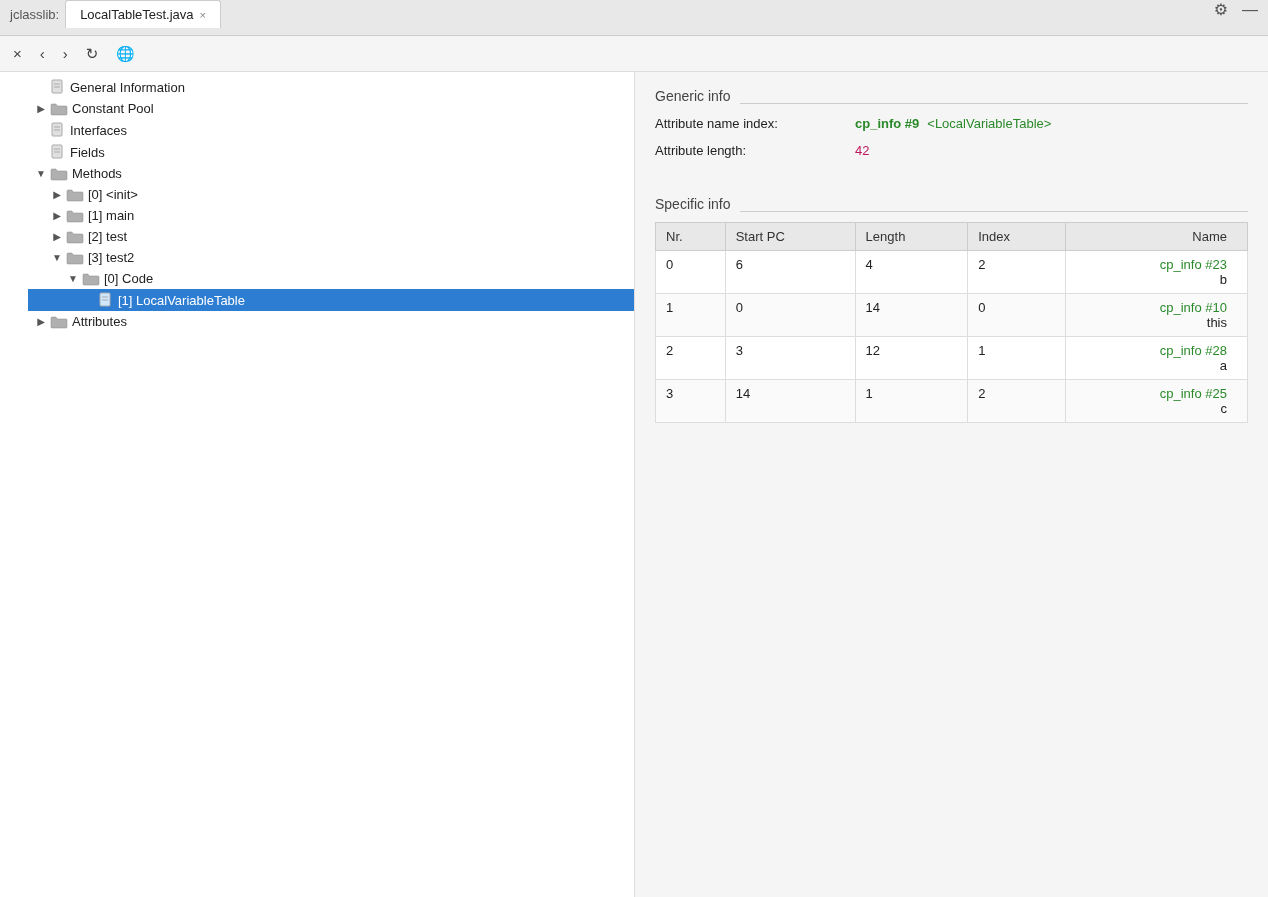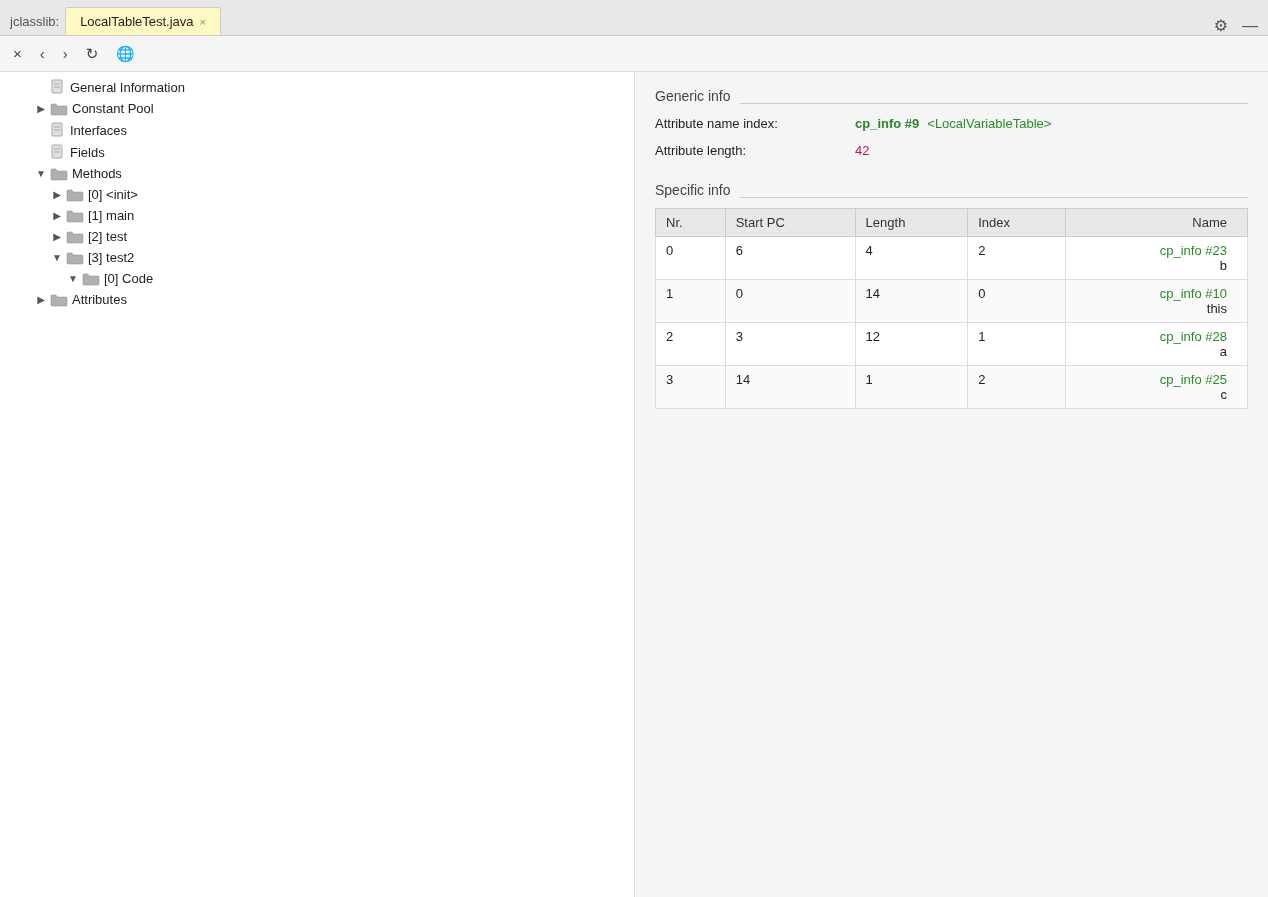--- a/index.html
+++ b/index.html
@@ -1,26 +1,26 @@
 <!DOCTYPE html>
 <html><head>
   <meta charset="utf-8">
   <style>
     * { box-sizing: border-box; margin: 0; padding: 0; }
     body { font-family: 'Segoe UI', Arial, sans-serif; font-size: 13px; background: #f0f0f0; color: #222; }
 
     
     .titlebar {
-      display: flex; align-items: flex-end; justify-content: space-between;
+      display: flex; align-items: flex-start; justify-content: space-between;
       background: #e8e8e8; border-bottom: 1px solid #ccc; height: 36px; padding: 0 10px;
     }
     .titlebar-left { display: flex; align-items: center; gap: 0; }
     .app-name { font-size: 13px; color: #555; margin-right: 6px; }
     .tab {
-      background: #fef9c3; border: 1px solid #ccc; border-bottom: none;
+      background: #ffffff; border: 1px solid #ccc; border-bottom: none;
       padding: 6px 14px; font-size: 13px; display: flex; align-items: center; gap: 6px;
       border-radius: 3px 3px 0 0; cursor: pointer;
     }
     .tab-close { color: #888; font-size: 11px; cursor: pointer; }
     .titlebar-right { display: flex; gap: 14px; align-items: center; }
     .titlebar-icon { font-size: 16px; color: #555; cursor: pointer; }
 
     
     .toolbar {
       display: flex; align-items: center; gap: 8px;
@@ -91,21 +91,21 @@
     .data-table th {
       background: #e8e8e8; border: 1px solid #ccc; padding: 6px 10px;
       font-weight: normal; text-align: left; color: #333;
     }
     .data-table td {
       border: 1px solid #ddd; padding: 6px 10px; vertical-align: top;
     }
     .data-table tr:nth-child(even) td { background: #fafafa; }
     .data-table .name-cell { color: #2a8a2a; cursor: pointer; }
 
-    .section-gap { margin-top: 22px; }
+    .section-gap { margin-top: 36px; }
   </style>
 </head>
 <body>
 
 <div class="titlebar">
   <div class="titlebar-left">
     <span class="app-name">jclasslib:</span>
     <div class="tab">
       <span>LocalTableTest.java</span>
       <span class="tab-close">×</span>
@@ -229,20 +229,31 @@
       <span class="expand-btn">▼</span>
       <span class="folder-icon">
         <svg width="18" height="14" viewBox="0 0 18 14">
             <path d="M1 3 Q1 2 2 2 L6 2 L7 4 L16 4 Q17 4 17 5 L17 12 Q17 13 16 13 L2 13 Q1 13 1 12 Z" fill="#b0b0b0" stroke="#888" stroke-width="0.5"></path>
           </svg>
       </span>
       <span>[0] Code</span>
     </div>
 
 
+    <div class="tree-item indent-3 selected">
+      <span class="expand-btn"> </span>
+      <span class="doc-icon">
+        <svg width="16" height="16" viewBox="0 0 16 16">
+            <rect x="2" y="1" width="10" height="13" rx="1" fill="#d0e8ff" stroke="#aaa" stroke-width="1"></rect>
+            <line x1="4" y1="5" x2="10" y2="5" stroke="#aaa" stroke-width="1"></line>
+            <line x1="4" y1="8" x2="10" y2="8" stroke="#aaa" stroke-width="1"></line>
+          </svg>
+      </span>
+      <span>[1] LocalVariableTable</span>
+    </div>
 
     <div class="tree-item indent-0">
       <span class="expand-btn">▶</span>
       <span class="folder-icon">
         <svg width="18" height="14" viewBox="0 0 18 14">
             <path d="M1 3 Q1 2 2 2 L6 2 L7 4 L16 4 Q17 4 17 5 L17 12 Q17 13 16 13 L2 13 Q1 13 1 12 Z" fill="#b0b0b0" stroke="#888" stroke-width="0.5"></path>
           </svg>
       </span>
       <span>Attributes</span>
     </div>

